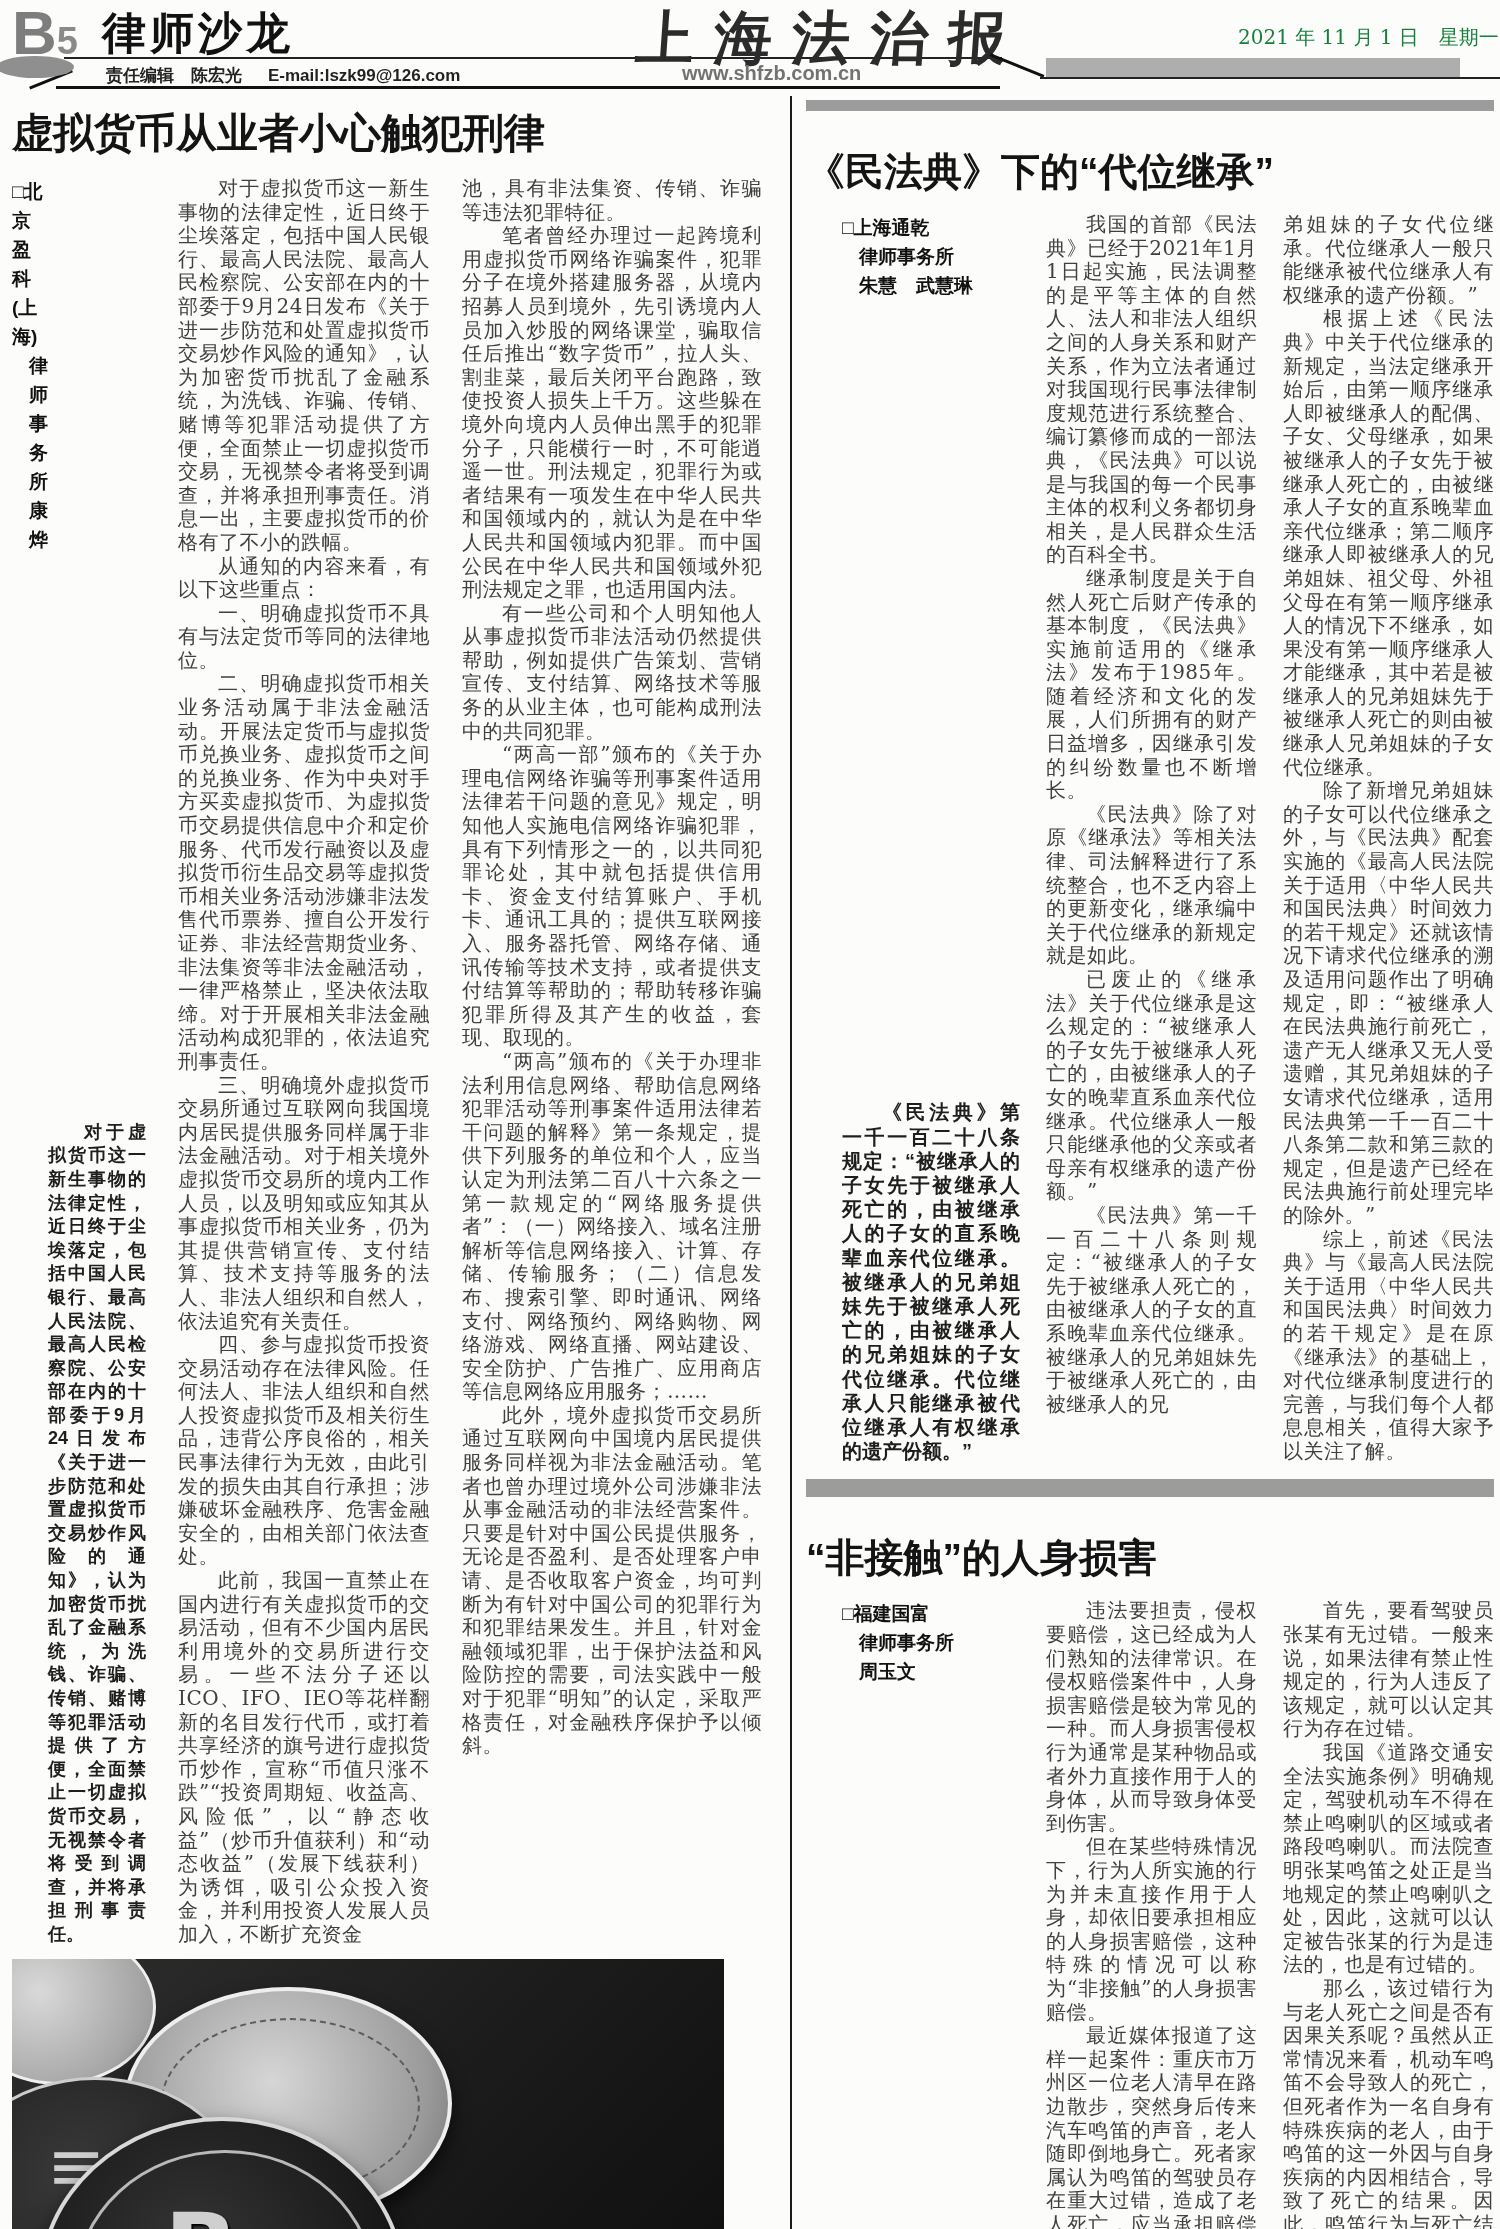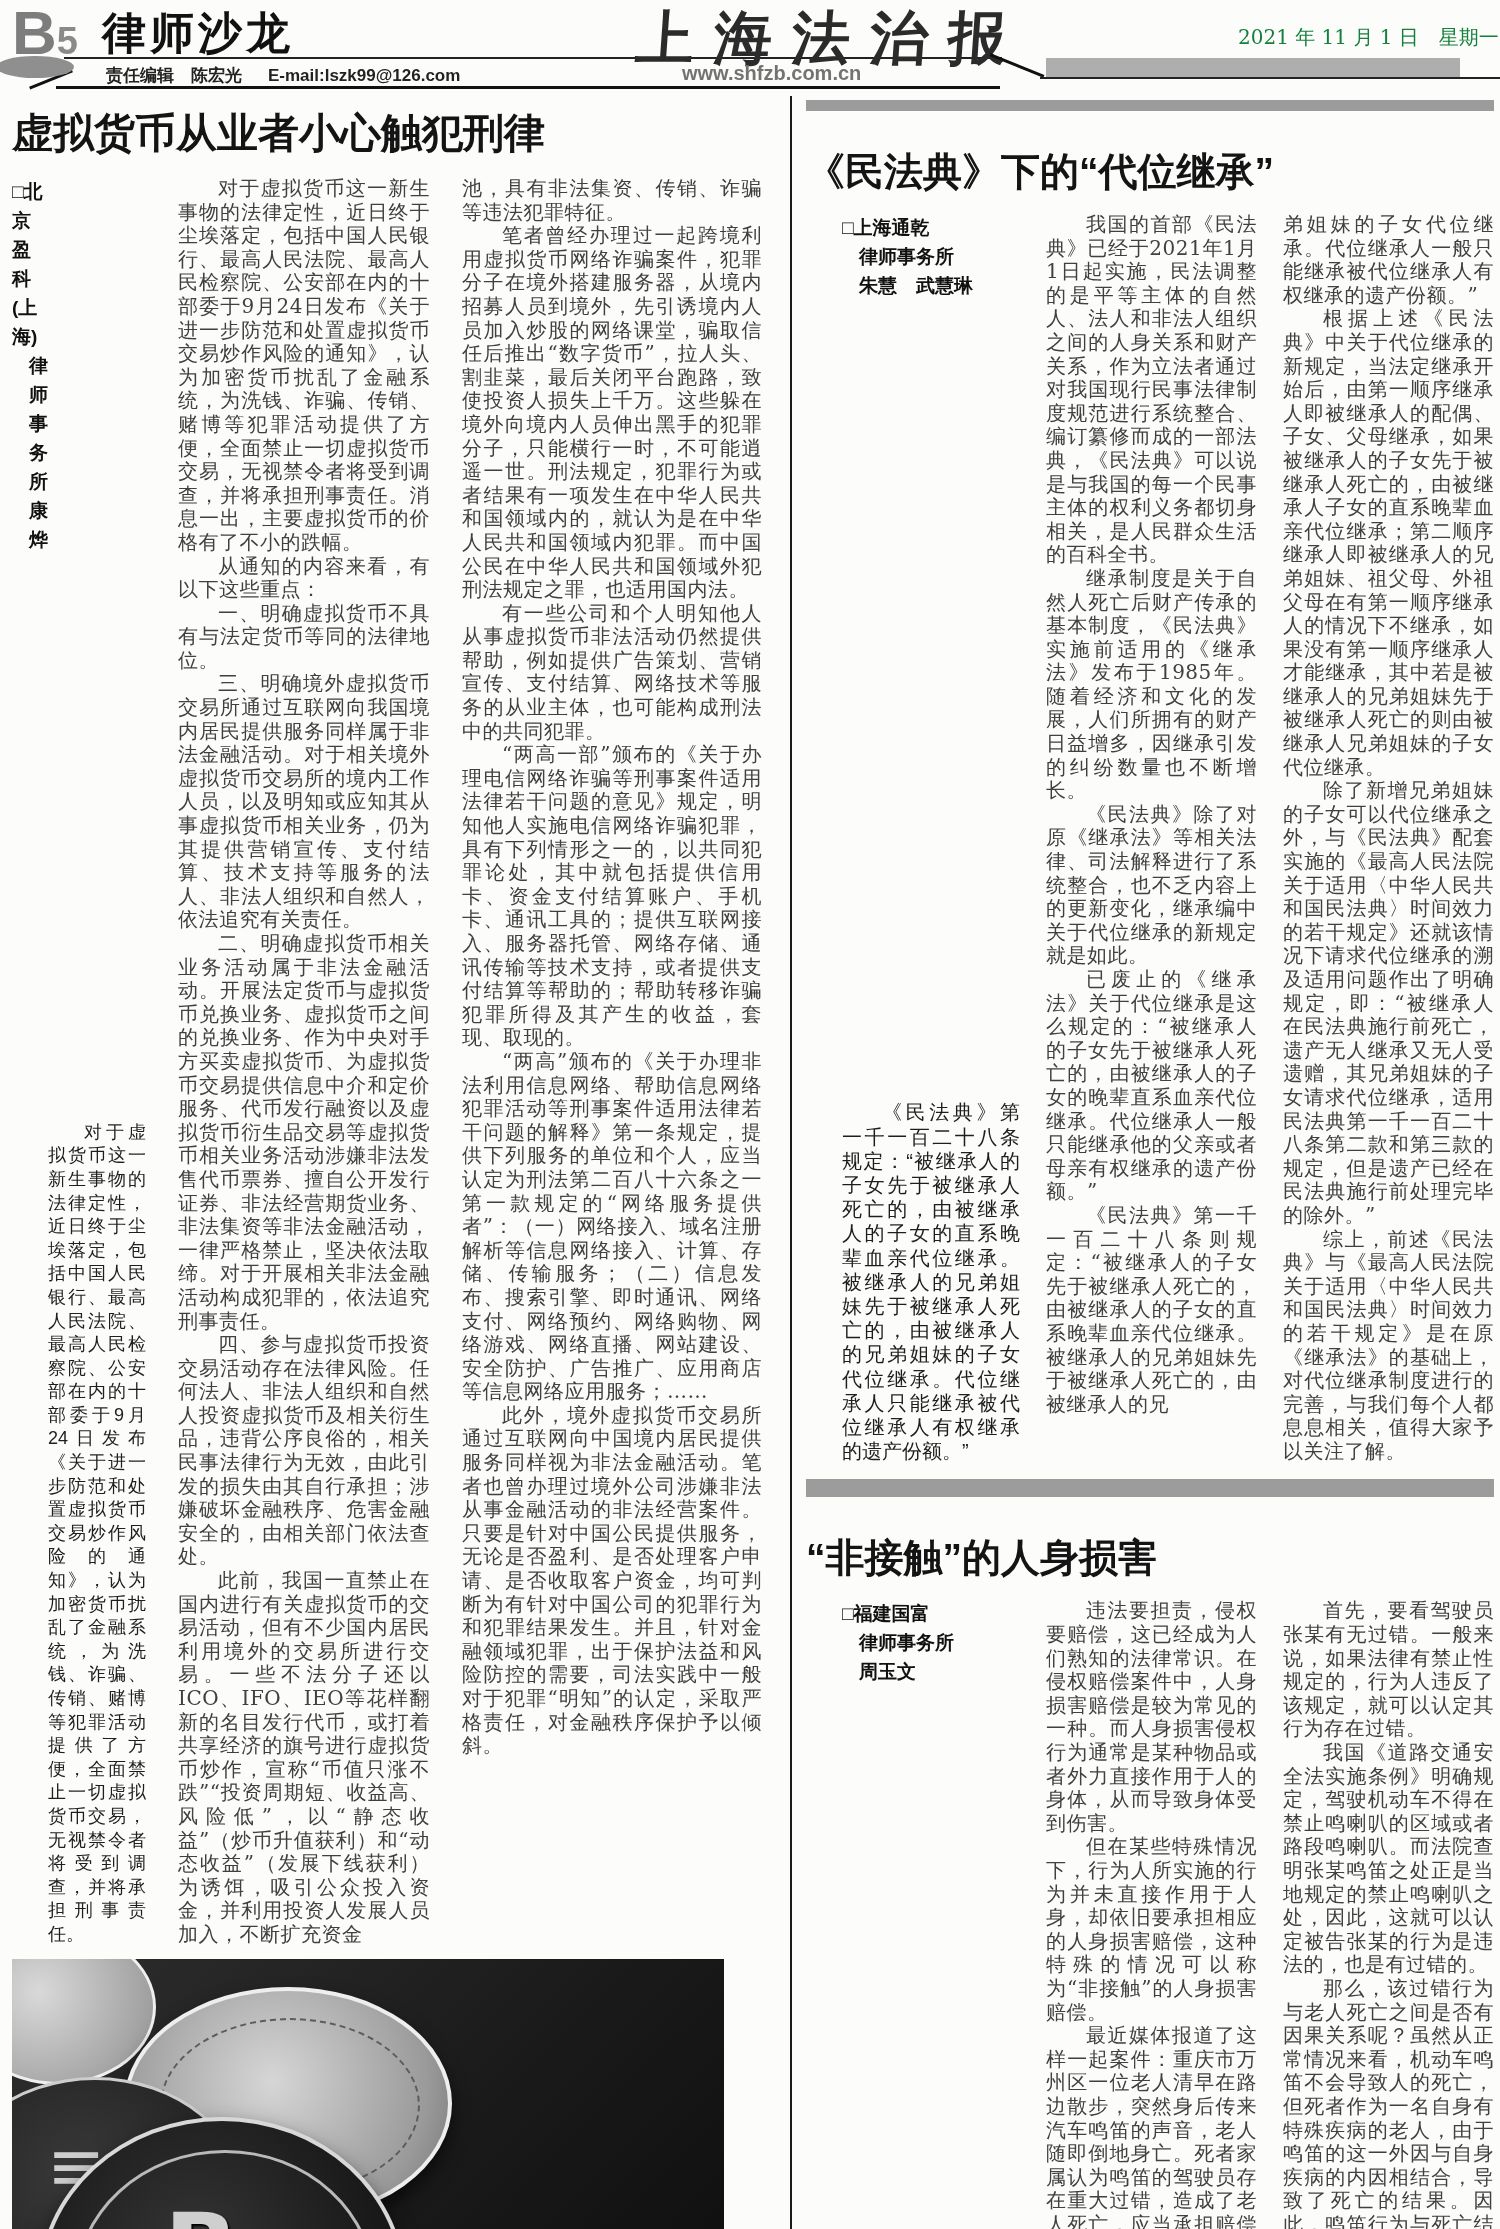--- a/index.html
+++ b/index.html
@@ -33,21 +33,21 @@
   h1.a1-title{margin:6px 0 16px 0;font-family:Liberation Mono, monospace;font-weight:900;
       font-size:41px;color:#141414;letter-spacing:0px;}
   h2.art-title{margin:34px 0 14px 0;font-family:"Liberation Sans",sans-serif;font-weight:900;
       font-size:39px;color:#141414;}
   .art-body{display:flex;gap:32px;}
   .rp .art-body{gap:26px;margin-left:36px;}
   .a1-sidebar{width:134px;display:flex;flex-direction:row;flex-shrink:0;}
   .rp-aside{width:178px;display:flex;flex-direction:column;flex-shrink:0;}
   .author{font-family:"Liberation Sans",sans-serif;font-weight:700;font-size:19px;color:#111;line-height:29px;}
   .author .ln2{padding-left:17px;}
-  .pull-quote{margin-top:auto;font-family:"Liberation Sans",sans-serif;font-weight:400;color:#1e1e1e;
+  .pull-quote{margin-top:auto;font-family:"Liberation Sans",sans-serif;font-weight:700;color:#1e1e1e;
       font-size:18px;line-height:23.6px;text-align:justify;text-indent:2em;}
   .rp-aside .pull-quote{font-size:20px;line-height:24.2px;}
   .col{min-width:0;}
   .col-a{width:252px;}
   .col-b{width:300px;}
   .col-r{width:236px;}
   .col p{margin:0;font-size:20px;line-height:23.6px;letter-spacing:.5px;text-align:justify;text-indent:2em;color:#404040;}
   .col p.cont{text-indent:0;}
   .graybar{height:11px;background:#9c9c9c;margin:4px 0 0 0;}
   .graybar.sep{height:18px;margin:16px 0 0 0;}
@@ -100,22 +100,22 @@
             <div>□北京盈科(上海)</div>
             <div class="ln2">律师事务所</div>
             <div class="ln2">康烨</div>
           </div>
           <div class="pull-quote">对于虚拟货币这一新生事物的法律定性，近日终于尘埃落定，包括中国人民银行、最高人民法院、最高人民检察院、公安部在内的十部委于9月24日发布《关于进一步防范和处置虚拟货币交易炒作风险的通知》，认为加密货币扰乱了金融系统，为洗钱、诈骗、传销、赌博等犯罪活动提供了方便，全面禁止一切虚拟货币交易，无视禁令者将受到调查，并将承担刑事责任。</div>
         </aside>
         <div class="col col-a">
           <p>对于虚拟货币这一新生事物的法律定性，近日终于尘埃落定，包括中国人民银行、最高人民法院、最高人民检察院、公安部在内的十部委于9月24日发布《关于进一步防范和处置虚拟货币交易炒作风险的通知》，认为加密货币扰乱了金融系统，为洗钱、诈骗、传销、赌博等犯罪活动提供了方便，全面禁止一切虚拟货币交易，无视禁令者将受到调查，并将承担刑事责任。消息一出，主要虚拟货币的价格有了不小的跌幅。</p>
           <p>从通知的内容来看，有以下这些重点：</p>
           <p>一、明确虚拟货币不具有与法定货币等同的法律地位。</p>
+          <p>二、明确虚拟货币相关业务活动属于非法金融活动。开展法定货币与虚拟货币兑换业务、虚拟货币之间的兑换业务、作为中央对手方买卖虚拟货币、为虚拟货币交易提供信息中介和定价服务、代币发行融资以及虚拟货币衍生品交易等虚拟货币相关业务活动涉嫌非法发售代币票券、擅自公开发行证券、非法经营期货业务、非法集资等非法金融活动，一律严格禁止，坚决依法取缔。对于开展相关非法金融活动构成犯罪的，依法追究刑事责任。</p>
           <p>三、明确境外虚拟货币交易所通过互联网向我国境内居民提供服务同样属于非法金融活动。对于相关境外虚拟货币交易所的境内工作人员，以及明知或应知其从事虚拟货币相关业务，仍为其提供营销宣传、支付结算、技术支持等服务的法人、非法人组织和自然人，依法追究有关责任。</p>
-          <p>二、明确虚拟货币相关业务活动属于非法金融活动。开展法定货币与虚拟货币兑换业务、虚拟货币之间的兑换业务、作为中央对手方买卖虚拟货币、为虚拟货币交易提供信息中介和定价服务、代币发行融资以及虚拟货币衍生品交易等虚拟货币相关业务活动涉嫌非法发售代币票券、擅自公开发行证券、非法经营期货业务、非法集资等非法金融活动，一律严格禁止，坚决依法取缔。对于开展相关非法金融活动构成犯罪的，依法追究刑事责任。</p>
           <p>四、参与虚拟货币投资交易活动存在法律风险。任何法人、非法人组织和自然人投资虚拟货币及相关衍生品，违背公序良俗的，相关民事法律行为无效，由此引发的损失由其自行承担；涉嫌破坏金融秩序、危害金融安全的，由相关部门依法查处。</p>
           <p>此前，我国一直禁止在国内进行有关虚拟货币的交易活动，但有不少国内居民利用境外的交易所进行交易。一些不法分子还以ICO、IFO、IEO等花样翻新的名目发行代币，或打着共享经济的旗号进行虚拟货币炒作，宣称“币值只涨不跌”“投资周期短、收益高、风险低”，以“静态收益”（炒币升值获利）和“动态收益”（发展下线获利）为诱饵，吸引公众投入资金，并利用投资人发展人员加入，不断扩充资金</p>
         </div>
         <div class="col col-b">
           <p class="cont">池，具有非法集资、传销、诈骗等违法犯罪特征。</p>
           <p>笔者曾经办理过一起跨境利用虚拟货币网络诈骗案件，犯罪分子在境外搭建服务器，从境内招募人员到境外，先引诱境内人员加入炒股的网络课堂，骗取信任后推出“数字货币”，拉人头、割韭菜，最后关闭平台跑路，致使投资人损失上千万。这些躲在境外向境内人员伸出黑手的犯罪分子，只能横行一时，不可能逍遥一世。刑法规定，犯罪行为或者结果有一项发生在中华人民共和国领域内的，就认为是在中华人民共和国领域内犯罪。而中国公民在中华人民共和国领域外犯刑法规定之罪，也适用国内法。</p>
           <p>有一些公司和个人明知他人从事虚拟货币非法活动仍然提供帮助，例如提供广告策划、营销宣传、支付结算、网络技术等服务的从业主体，也可能构成刑法中的共同犯罪。</p>
           <p>“两高一部”颁布的《关于办理电信网络诈骗等刑事案件适用法律若干问题的意见》规定，明知他人实施电信网络诈骗犯罪，具有下列情形之一的，以共同犯罪论处，其中就包括提供信用卡、资金支付结算账户、手机卡、通讯工具的；提供互联网接入、服务器托管、网络存储、通讯传输等技术支持，或者提供支付结算等帮助的；帮助转移诈骗犯罪所得及其产生的收益，套现、取现的。</p>
           <p>“两高”颁布的《关于办理非法利用信息网络、帮助信息网络犯罪活动等刑事案件适用法律若干问题的解释》第一条规定，提供下列服务的单位和个人，应当认定为刑法第二百八十六条之一第一款规定的“网络服务提供者”：（一）网络接入、域名注册解析等信息网络接入、计算、存储、传输服务；（二）信息发布、搜索引擎、即时通讯、网络支付、网络预约、网络购物、网络游戏、网络直播、网站建设、安全防护、广告推广、应用商店等信息网络应用服务；……</p>
           <p>此外，境外虚拟货币交易所通过互联网向中国境内居民提供服务同样视为非法金融活动。笔者也曾办理过境外公司涉嫌非法从事金融活动的非法经营案件。只要是针对中国公民提供服务，无论是否盈利、是否处理客户申请、是否收取客户资金，均可判断为有针对中国公司的犯罪行为和犯罪结果发生。并且，针对金融领域犯罪，出于保护法益和风险防控的需要，司法实践中一般对于犯罪“明知”的认定，采取严格责任，对金融秩序保护予以倾斜。</p>

